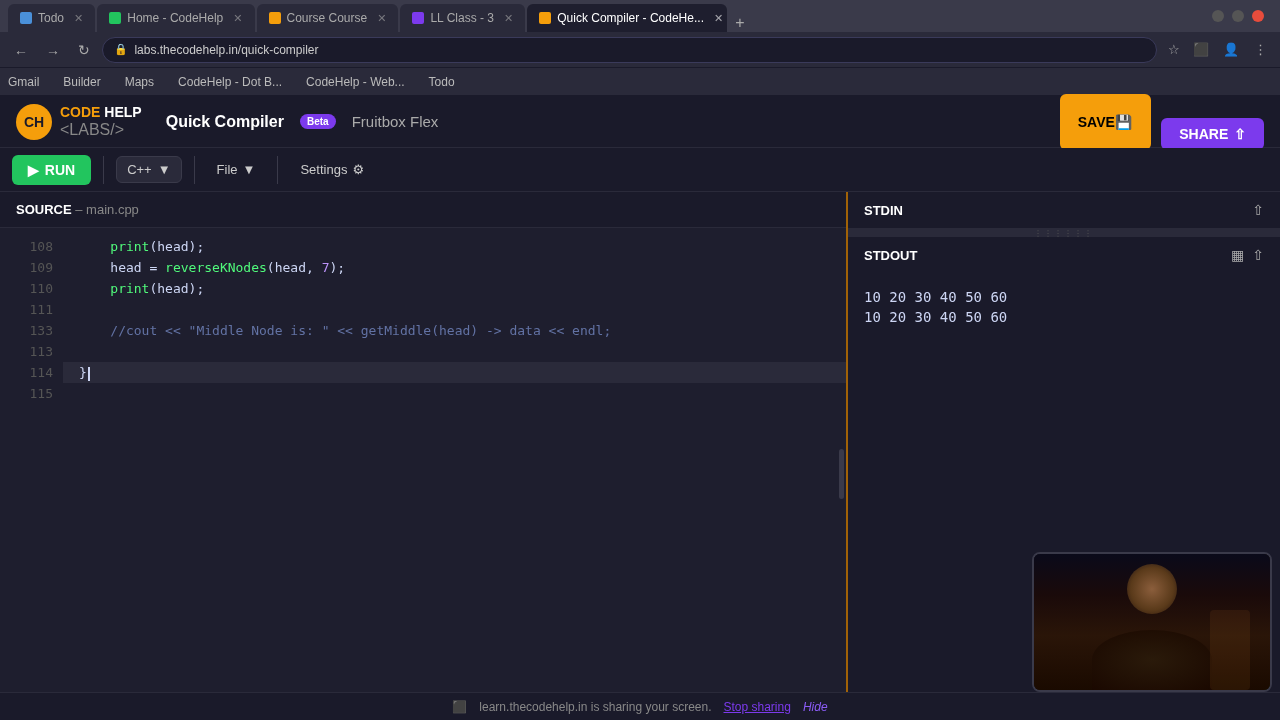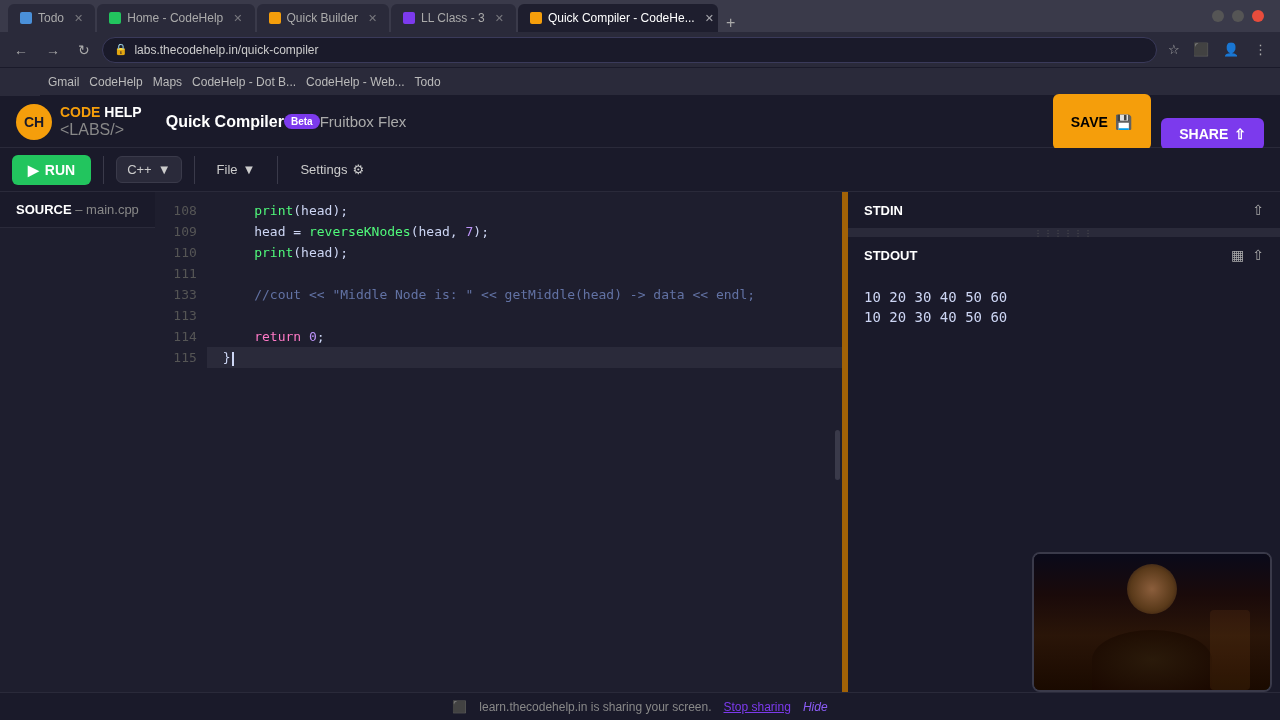--- a/index.html
+++ b/index.html
@@ -14,60 +14,60 @@
     .browser-tab.active { background: #1e1e2e; color: #fff; }
     .browser-tab .tab-close { margin-left: 4px; opacity: 0.6; font-size: 11px; }
     .tab-new { background: none; border: none; color: #aaa; font-size: 16px; cursor: pointer; padding: 0 6px; }
 
     .browser-nav { background: #2a2a3a; height: 36px; display: flex; align-items: center; padding: 0 8px; gap: 6px; border-bottom: 1px solid #1a1a2a; }
     .nav-btn { background: none; border: none; color: #aaa; cursor: pointer; font-size: 14px; padding: 4px 6px; border-radius: 4px; }
     .nav-address { flex: 1; background: #1a1a2a; border: 1px solid #3a3a5a; border-radius: 20px; height: 26px; display: flex; align-items: center; padding: 0 12px; font-size: 12px; color: #ccc; }
     .nav-icons { display: flex; gap: 4px; }
     .nav-icon { color: #aaa; font-size: 13px; padding: 3px 5px; cursor: pointer; }
 
-    .bookmarks-bar { background: #2a2a3a; height: 28px; display: flex; align-items: center; padding: 0 8px; gap: 10px; border-bottom: 1px solid #1a1a2a; font-size: 12px; color: #bbb; margin-left: 40px; }
+    .bookmarks-bar { background: #2a2a3a; height: 28px; display: flex; align-items: center; padding: 0 8px; gap: 24px; border-bottom: 1px solid #1a1a2a; font-size: 12px; color: #bbb; }
     .bookmark-item { cursor: pointer; white-space: nowrap; }
 
     
     .app { height: calc(720px - 32px - 36px - 28px); display: flex; flex-direction: column; background: #1e1e2e; }
 
     
     .app-header { height: 52px; background: #1a1a2a; border-bottom: 1px solid #2a2a3a; display: flex; align-items: center; padding: 0 16px; gap: 0; }
     .logo { display: flex; align-items: center; gap: 8px; margin-right: 24px; }
     .logo-icon { width: 36px; height: 36px; background: #f59e0b; border-radius: 50%; display: flex; align-items: center; justify-content: center; font-size: 18px; }
     .logo-text { font-size: 14px; font-weight: 700; color: #fff; line-height: 1.2; }
     .logo-text span { color: #f59e0b; }
     .logo-subtext { font-size: 16px; color: #888; }
 
-    .nav-main { display: flex; align-items: center; flex: 1; }
+    .nav-main { display: flex; align-items: center; gap: 16px; flex: 1; }
     .nav-title { font-size: 16px; font-weight: 600; color: #fff; }
     .beta-badge { background: #7c3aed; color: #fff; font-size: 10px; padding: 2px 7px; border-radius: 10px; font-weight: 600; }
     .nav-extra { font-size: 15px; color: #aaa; }
 
     .header-actions { display: flex; gap: 10px; }
-    .btn-save { background: #f59e0b; color: #000; border: none; padding: 8px 18px; border-radius: 6px; font-weight: 600; font-size: 14px; cursor: pointer; display: flex; align-items: center; gap: 8px; }
+    .btn-save { background: #f59e0b; color: #000; border: none; padding: 8px 18px; border-radius: 6px; font-weight: 600; font-size: 14px; cursor: pointer; display: flex; align-items: center; gap: 1px; }
     .btn-share { background: #7c3aed; color: #fff; border: none; padding: 8px 18px; border-radius: 6px; font-weight: 600; font-size: 14px; cursor: pointer; display: flex; align-items: center; gap: 6px; margin-top: 24px; }
 
     
     .toolbar { height: 44px; background: #1a1a2a; border-bottom: 1px solid #2a2a3a; display: flex; align-items: center; padding: 0 12px; gap: 12px; }
     .btn-run { background: #22c55e; color: #fff; border: none; padding: 7px 16px; border-radius: 6px; font-weight: 700; font-size: 14px; cursor: pointer; display: flex; align-items: center; gap: 6px; }
     .toolbar-divider { width: 1px; height: 28px; background: #3a3a4a; }
     .lang-select { background: #2a2a3a; color: #ccc; border: 1px solid #3a3a4a; border-radius: 6px; padding: 5px 10px; font-size: 13px; cursor: pointer; display: flex; align-items: center; gap: 6px; }
     .toolbar-btn { background: none; border: none; color: #ccc; font-size: 13px; cursor: pointer; padding: 5px 10px; border-radius: 6px; display: flex; align-items: flex-end; gap: 5px; }
 
     
     .main-content { flex: 1; display: flex; overflow: hidden; }
 
     
-    .source-panel { flex: 1; display: flex; flex-direction: row; border-right: 6px solid #a16207; }
+    .source-panel { flex: 1; display: flex; flex-direction: column; border-right: 2px solid #a16207; }
     .panel-header { height: 36px; background: #1a1a2a; border-bottom: 1px solid #2a2a3a; display: flex; align-items: center; padding: 0 16px; font-size: 13px; }
     .panel-header-label { color: #fff; font-weight: 700; }
     .panel-header-file { color: #888; }
 
-    .code-area { flex: 1; background: #1e1e2e; overflow: hidden; display: flex; position: relative; }
+    .code-area { flex: 1; background: #1e1e2e; overflow: hidden; display: flex; position: relative; margin-left: 11px; }
     .line-numbers { padding: 8px 0; width: 52px; text-align: right; font-family: 'Consolas', monospace; font-size: 13px; color: #555; background: #1e1e2e; user-select: none; }
     .line-numbers div { padding: 0 10px 0 0; height: 21px; line-height: 21px; }
     .code-content { flex: 1; padding: 8px 0; font-family: 'Consolas', monospace; font-size: 13px; overflow: hidden; }
     .code-line { height: 21px; line-height: 21px; padding: 0 16px; white-space: pre; }
     .code-line.active-line { background: #2a2a3a; }
 
     
     .kw { color: #ff79c6; }
     .fn { color: #50fa7b; }
     .num { color: #bd93f9; }
@@ -112,21 +112,21 @@
         <span>Todo</span>
         <span class="tab-close">✕</span>
       </div>
       <div class="browser-tab">
         <span style="width:12px;height:12px;background:#22c55e;border-radius:2px;display:inline-block;flex-shrink:0;"></span>
         <span>Home - CodeHelp</span>
         <span class="tab-close">✕</span>
       </div>
       <div class="browser-tab">
         <span style="width:12px;height:12px;background:#f59e0b;border-radius:2px;display:inline-block;flex-shrink:0;"></span>
-        <span>Quick Builder</span>
+        <span>Course Course</span>
         <span class="tab-close">✕</span>
       </div>
       <div class="browser-tab">
         <span style="width:12px;height:12px;background:#7c3aed;border-radius:2px;display:inline-block;flex-shrink:0;"></span>
         <span>LL Class - 3</span>
         <span class="tab-close">✕</span>
       </div>
       <div class="browser-tab active">
         <span style="width:12px;height:12px;background:#f59e0b;border-radius:2px;display:inline-block;flex-shrink:0;"></span>
         <span>Quick Compiler - CodeHe...</span>
@@ -153,21 +153,21 @@
     <div class="nav-icons">
       <span class="nav-icon">☆</span>
       <span class="nav-icon">⬛</span>
       <span class="nav-icon">👤</span>
       <span class="nav-icon">⋮</span>
     </div>
   </div>
 
   <div class="bookmarks-bar">
     <span class="bookmark-item">Gmail</span>
-    <span class="bookmark-item">CodeHelp</span>
+    <span class="bookmark-item">Builder</span>
     <span class="bookmark-item">Maps</span>
     <span class="bookmark-item">CodeHelp - Dot B...</span>
     <span class="bookmark-item">CodeHelp - Web...</span>
     <span class="bookmark-item">Todo</span>
   </div>
 </div>
 
 <div class="app">
 
   <div class="app-header">
@@ -238,21 +238,20 @@
           <div>114</div>
           <div>115</div>
         </div>
         <div class="code-content">
           <div class="code-line"><span class="fn">    print</span><span class="pun">(head);</span></div>
           <div class="code-line"><span class="pun">    head = </span><span class="fn">reverseKNodes</span><span class="pun">(head, </span><span class="num">7</span><span class="pun">);</span></div>
           <div class="code-line"><span class="fn">    print</span><span class="pun">(head);</span></div>
           <div class="code-line"></div>
           <div class="code-line"><span class="cmt">    //cout &lt;&lt; "Middle Node is: " &lt;&lt; getMiddle(head) -&gt; data &lt;&lt; endl;</span></div>
           <div class="code-line"></div>
-          <div class="code-line"><span class="kw">    return </span><span class="num">0</span><span class="pun">;</span></div>
           <div class="code-line active-line"><span class="pun">}</span><span style="display:inline-block;width:2px;height:14px;background:#cdd6f4;vertical-align:middle;margin-left:1px;"></span></div>
         </div>
 
         <div style="position:absolute;right:2px;top:45%;width:5px;background:#3a3a4a;border-radius:3px;height:50px;"></div>
       </div>
     </div>
 
     <div class="right-panel">
 
       <div class="stdin-section">

